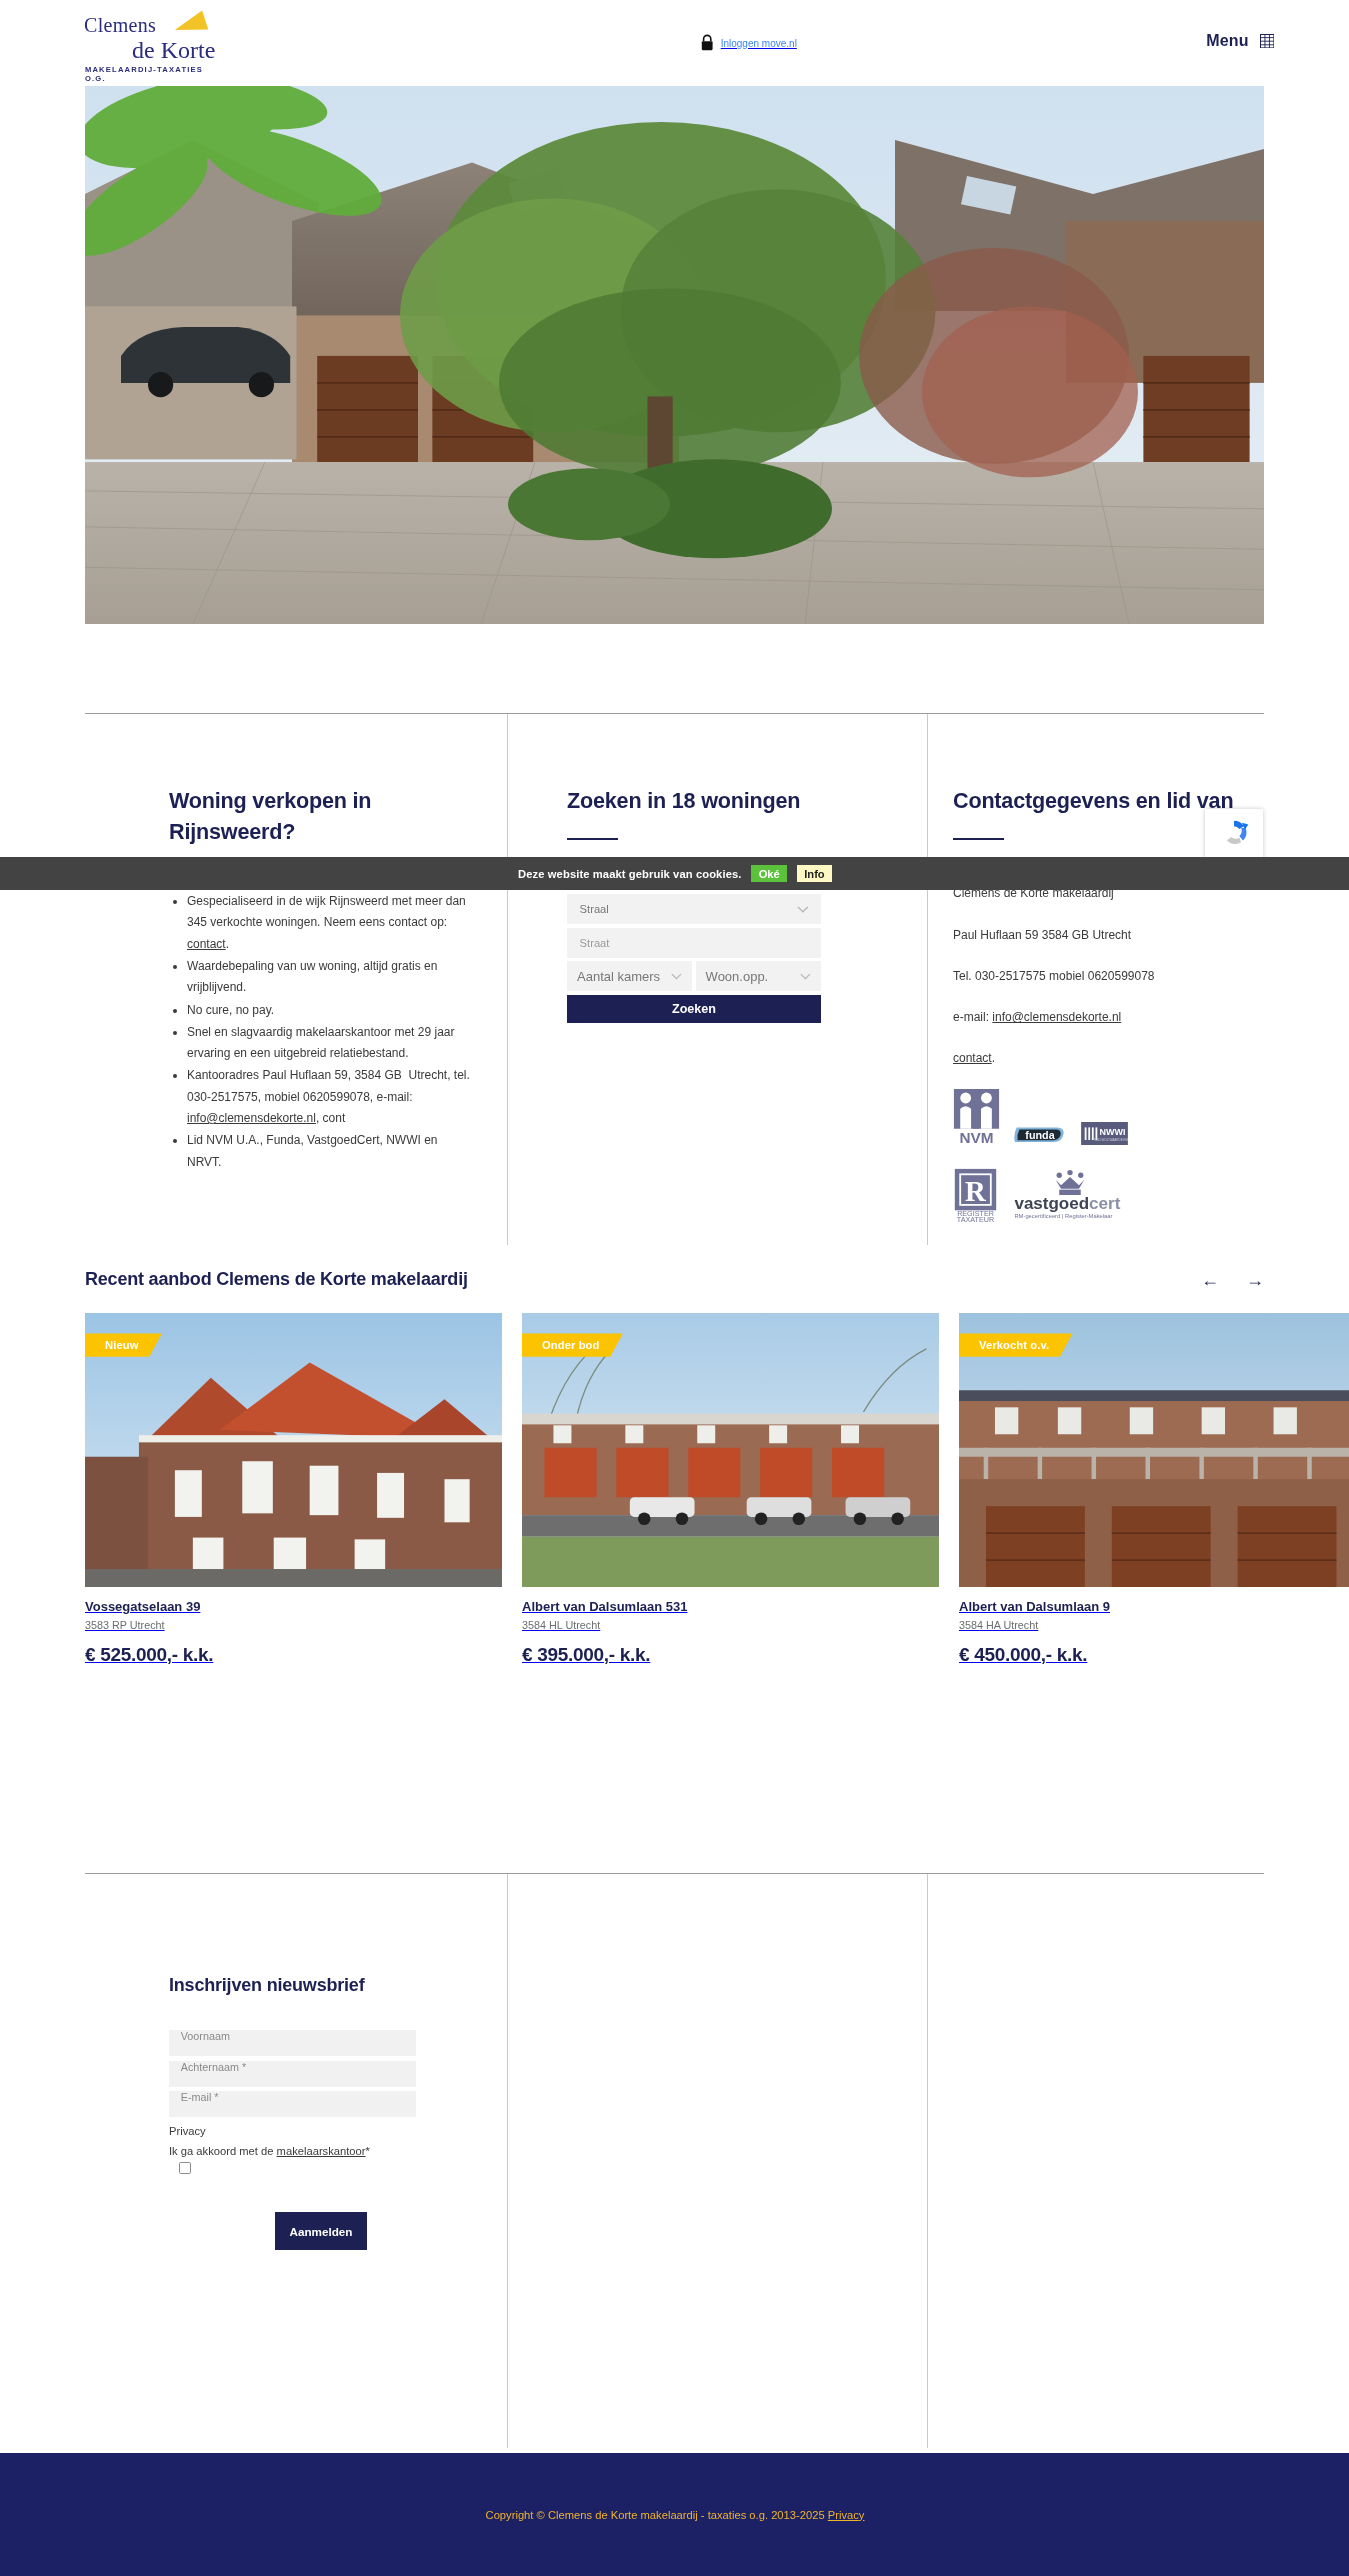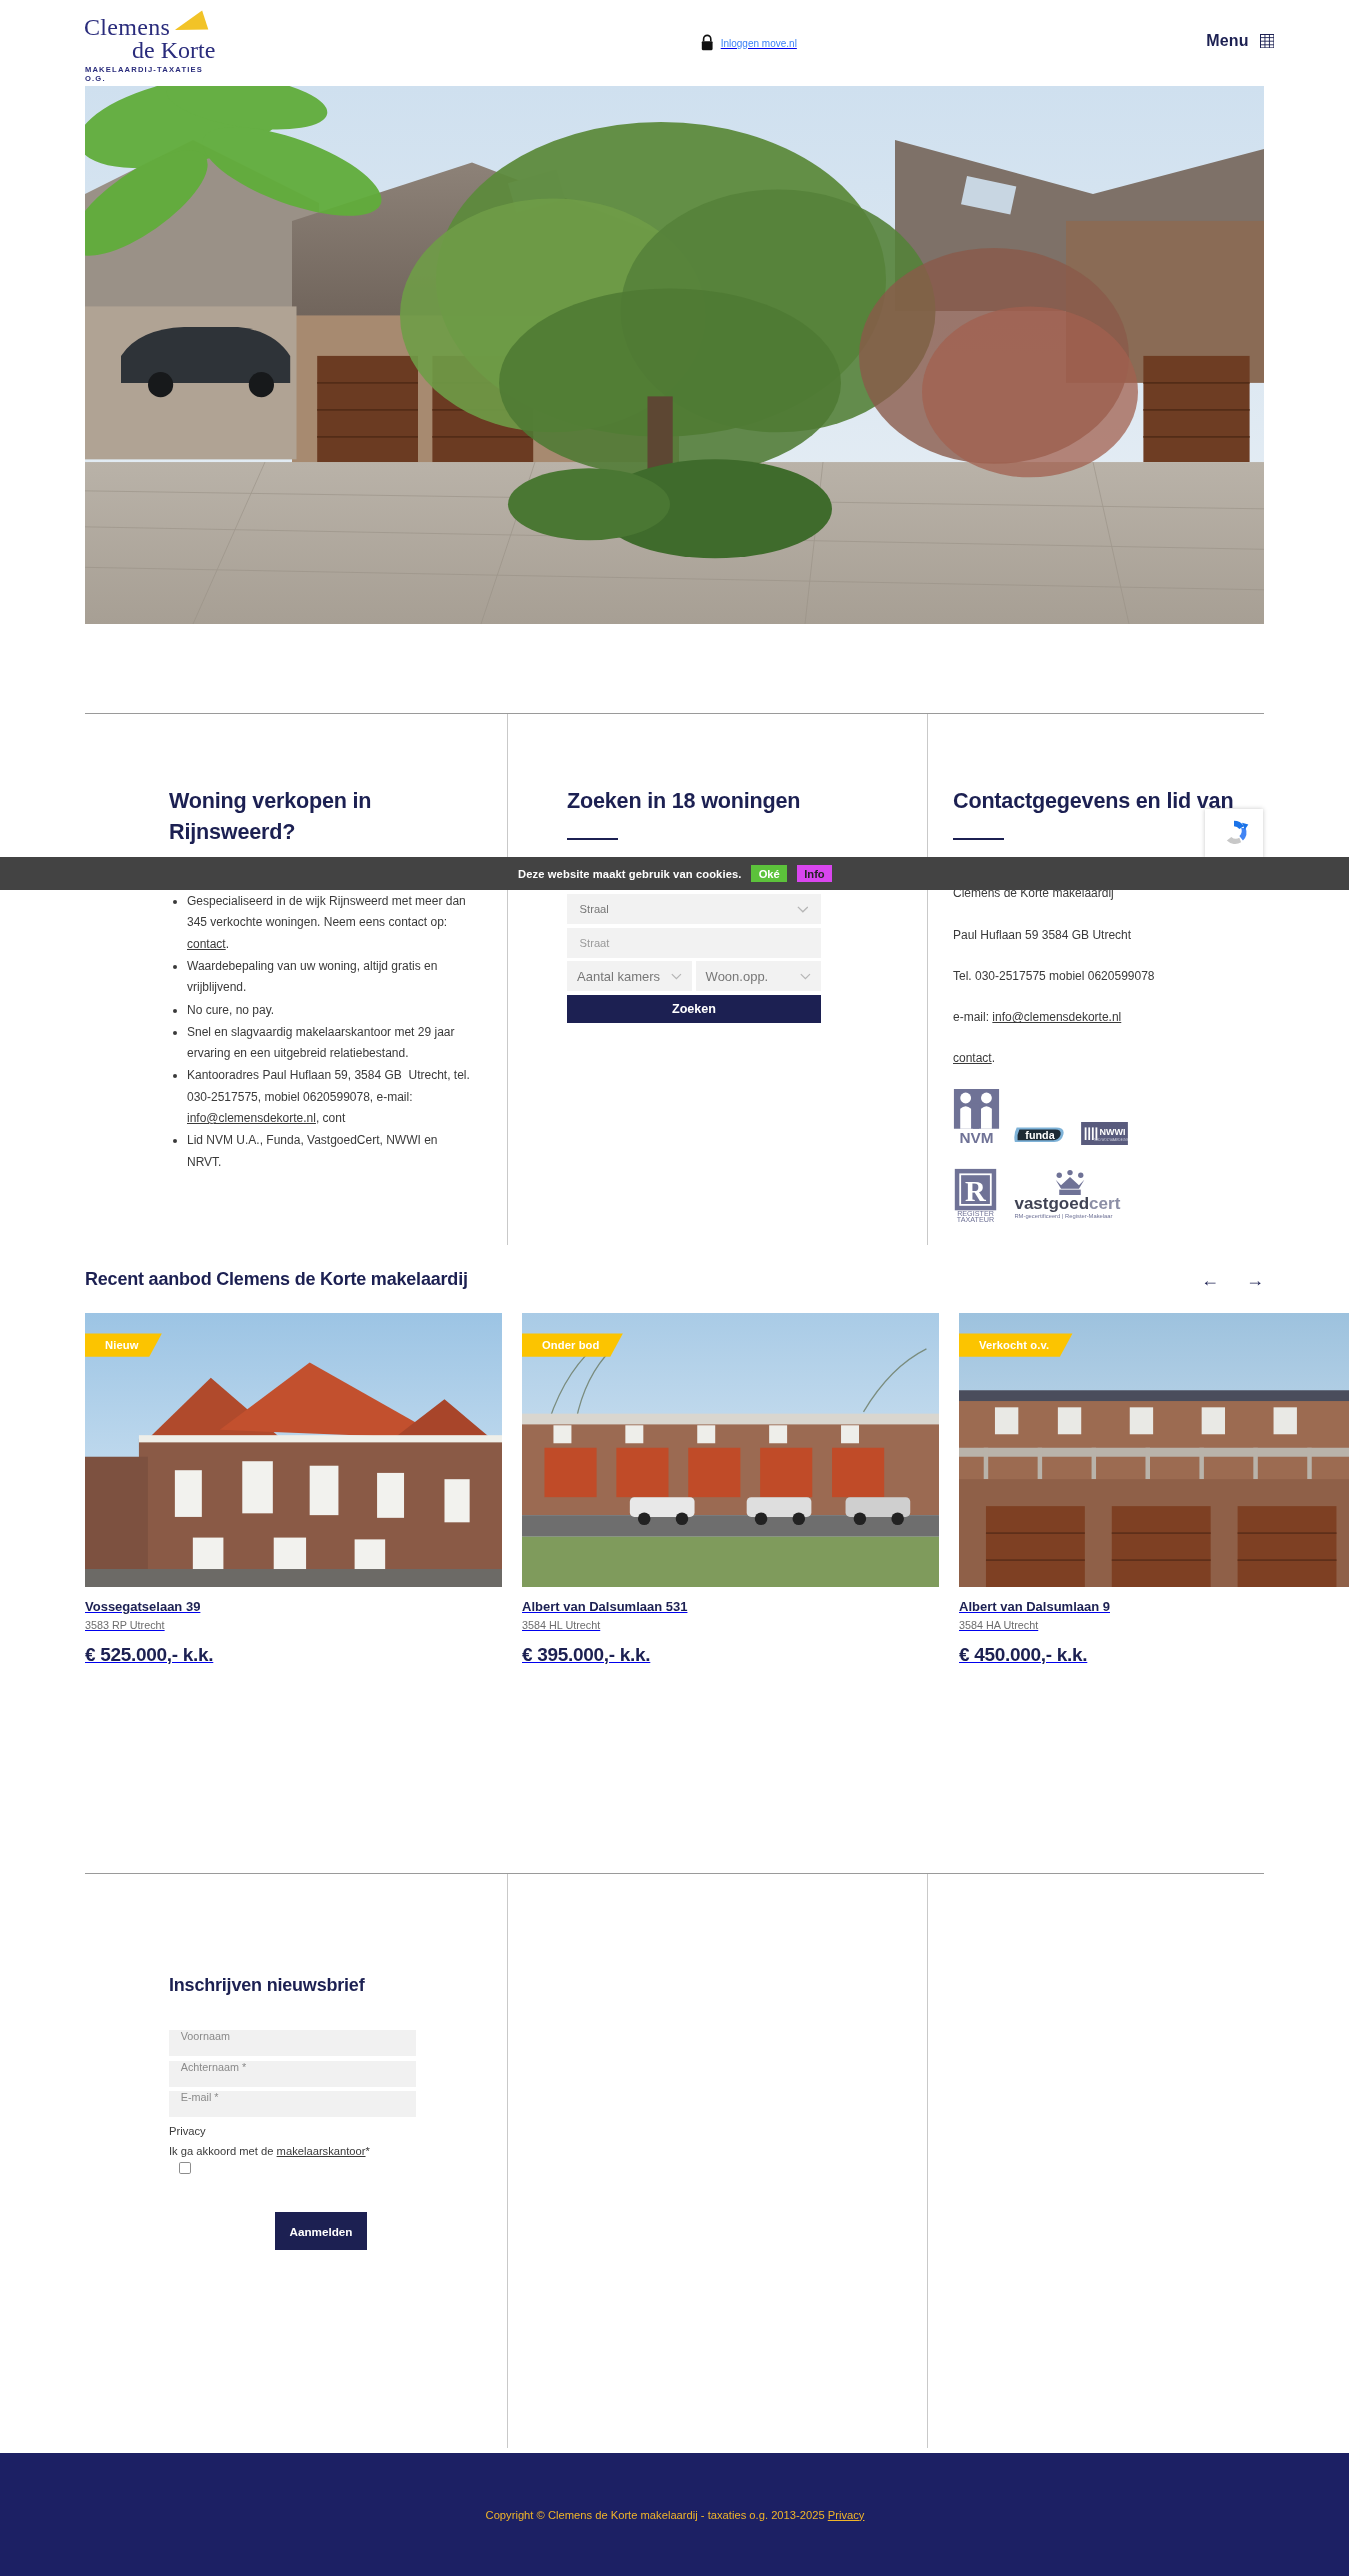--- a/index.html
+++ b/index.html
@@ -16,21 +16,21 @@
   
   .header {
     position: absolute; top: 0; left: 0; width: 1350px; height: 86px;
     background: #fff;
   }
   .logo {
     position: absolute; left: 84px; top: 10.8px; width: 135px; height: 65px;
   }
   .logo-l1 {
     font-family: "Liberation Serif", serif;
-    font-size: 24px; color: #2a2c7c; letter-spacing: 0.3px;
+    font-size: 20px; color: #2a2c7c; letter-spacing: 0.3px;
     position: absolute; left: 0; top: 3.6px;
   }
   .logo-l2 {
     font-family: "Liberation Serif", serif;
     font-size: 24px; color: #2a2c7c;
     position: absolute; right: 3.6px; top: 26px;
   }
   .logo-tri {
     position: absolute; left: 90px; top: 4.5px;
     width: 0; height: 0;
@@ -142,21 +142,21 @@
     background: #434343; display: flex; align-items: center; justify-content: center;
     gap: 10px; z-index: 50;
   }
   .cookie-text { color: #fff; font-size: 11.2px; font-weight: bold; letter-spacing: 0.1px; }
   .cookie-ok {
     background: #5cc23b; color: #fff; font-size: 11.2px; font-weight: bold;
     padding: 2.7px 7.2px; border: none; cursor: pointer;
     font-family: "Liberation Sans", sans-serif;
   }
   .cookie-info {
-    background: #d946ef; color: #222; font-size: 11.2px; font-weight: bold;
+    background: #fef9c3; color: #222; font-size: 11.2px; font-weight: bold;
     padding: 2.7px 7.2px; border: none; cursor: pointer;
     font-family: "Liberation Sans", sans-serif;
   }
 
   
   .recent {
     position: absolute; left: 85px; top: 1269px; width: 1179px;
   }
   .recent-head { display: flex; align-items: center; justify-content: space-between; }
   .recent-title { font-size: 18px; font-weight: bold; color: #1c2052; letter-spacing: -0.2px; }

